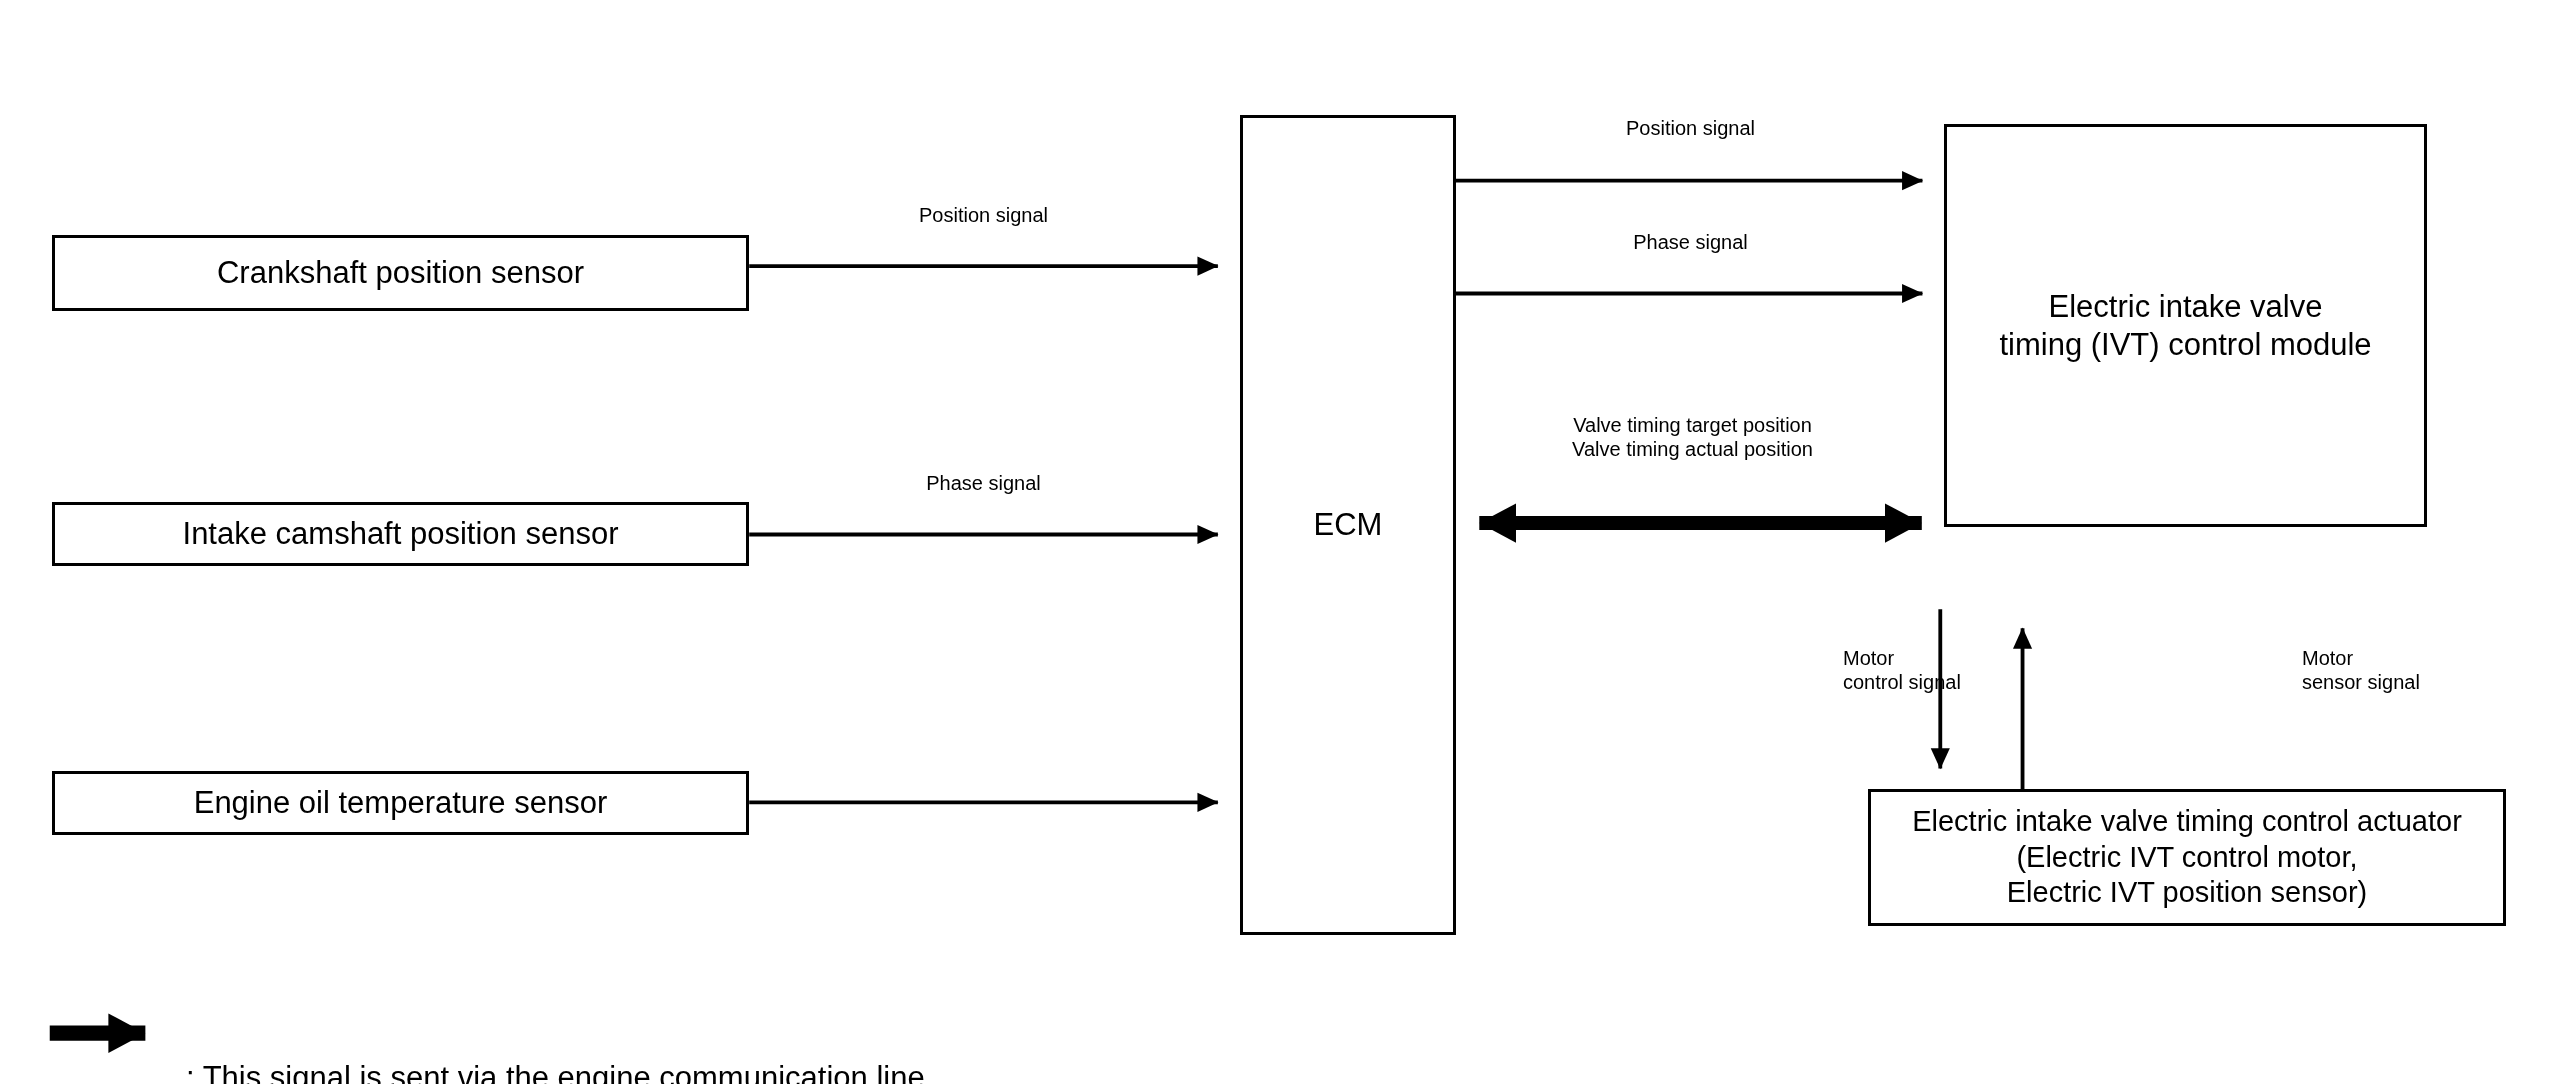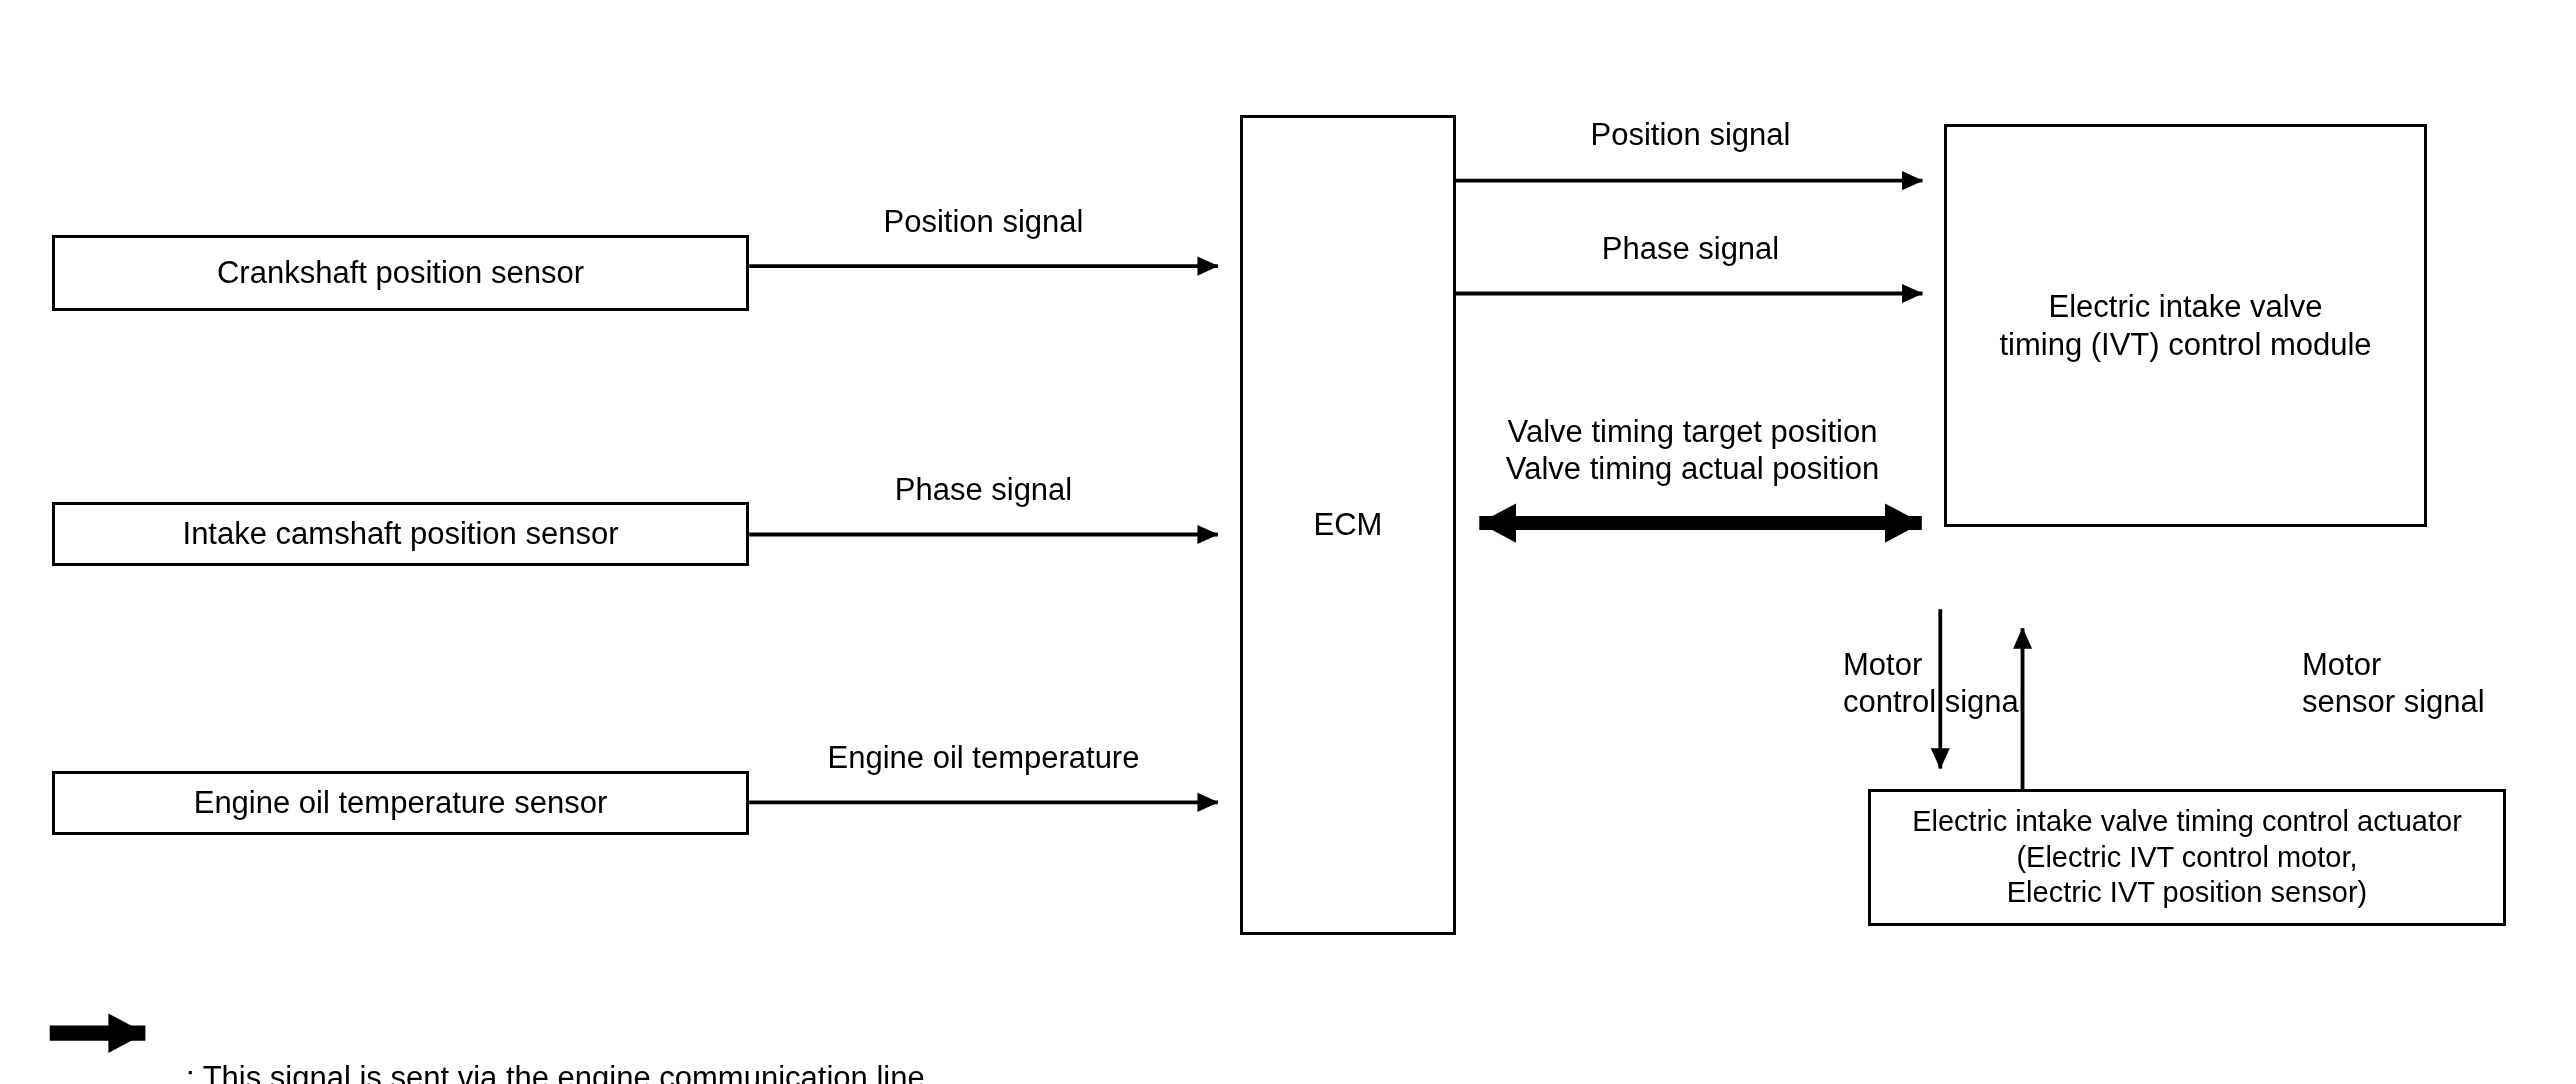--- a/index.html
+++ b/index.html
@@ -42,21 +42,21 @@
   .lbl-l { text-align: left; }
   svg.wires {
     position: absolute;
     left: 0;
     top: 0;
     width: 2576px;
     height: 1085px;
     pointer-events: none;
   }
   .fs-sensor { font-size: 31px; }
-  .fs-signal { font-size: 31px; }
+  .fs-signal { font-size: 20px; }
   .fs-ecm    { font-size: 31px; }
   .fs-module { font-size: 31px; }
   .fs-actuator { font-size: 29px; }
   .fs-legend { font-size: 31px; }
 </style>
 </head>
 <body>
 
 <div id="canvas">
 
@@ -137,21 +137,20 @@
   <div class="box" style="left:1868px; top:789px; width:638px; height:137px;">
     <span class="box-label fs-actuator">Electric intake valve timing control actuator
 (Electric IVT control motor,
 Electric IVT position sensor)</span>
   </div>
 
   <div class="lbl lbl-c fs-signal" style="left:749px; top:203px; width:469px;">Position signal</div>
 
   <div class="lbl lbl-c fs-signal" style="left:749px; top:471px; width:469px;">Phase signal</div>
 
-  <div class="lbl lbl-c fs-signal" style="left:749px; top:739px; width:469px;">Engine oil temperature</div>
 
   <div class="lbl lbl-c fs-signal" style="left:1456px; top:116px; width:469px;">Position signal</div>
 
   <div class="lbl lbl-c fs-signal" style="left:1456px; top:230px; width:469px;">Phase signal</div>
 
   <div class="lbl lbl-c fs-signal" style="left:1456px; top:413px; width:473px;">Valve timing target position
 Valve timing actual position</div>
 
   <div class="lbl lbl-l fs-signal" style="left:1843px; top:646px; width:217px;">Motor
 control signal</div>

